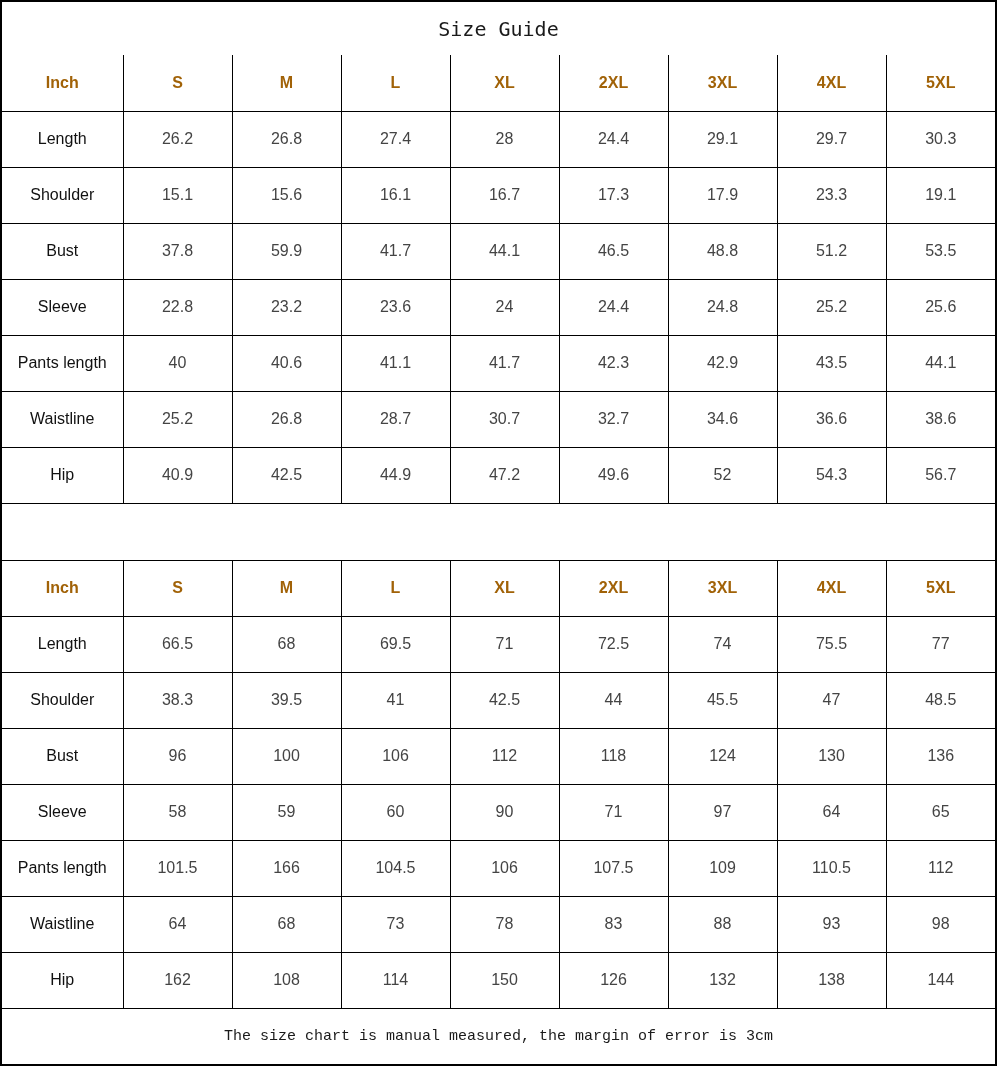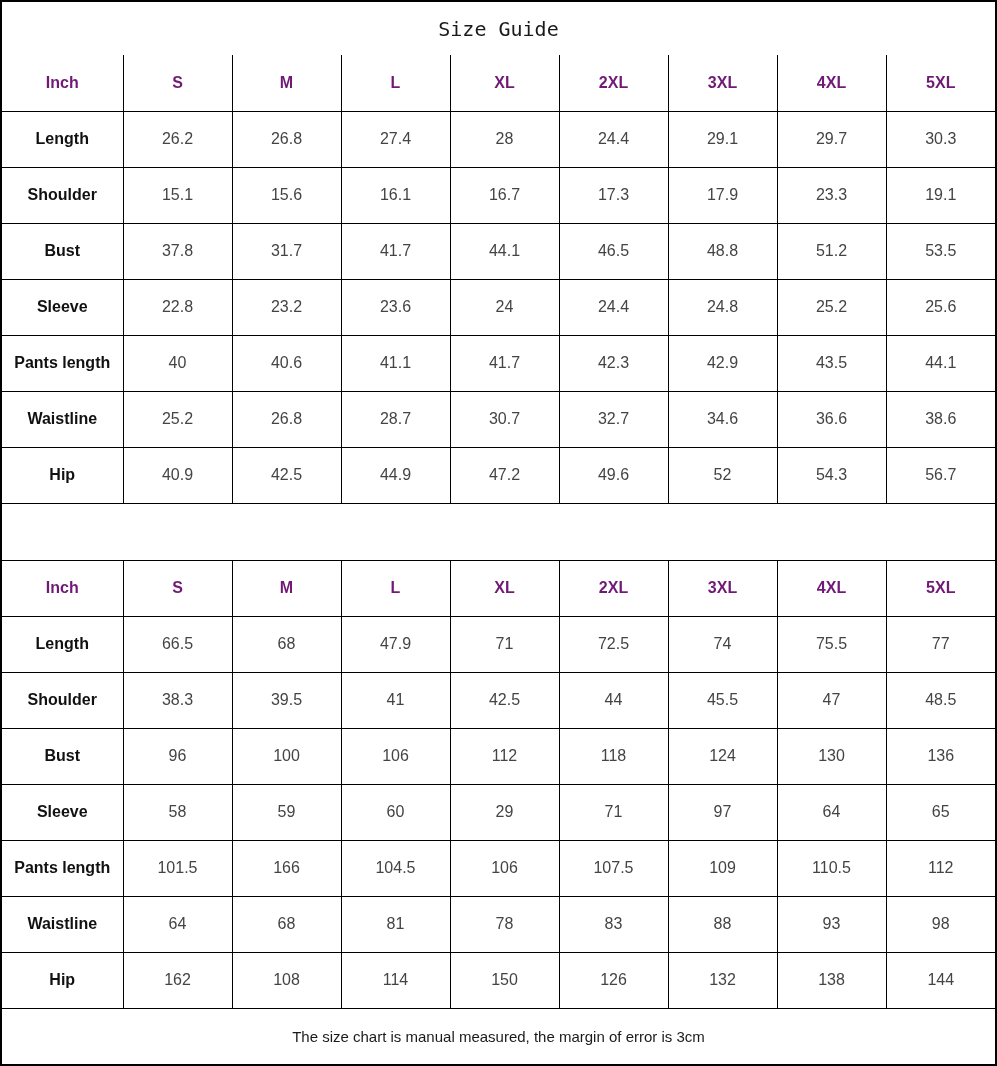--- a/index.html
+++ b/index.html
@@ -37,43 +37,43 @@
     vertical-align: middle;
     padding: 0;
   }
   .size-table tr > *:first-child { border-left: 0; width: 121px; }
   .size-table tr > *:last-child { border-right: 0; }
   .size-table thead tr { height: 56px; }
   .size-table tbody tr { height: 56px; }
   .size-table thead th {
     font-weight: bold;
     font-size: 16px;
-    color: #701a75;
+    color: #a16207;
   }
   .size-table tbody th {
-    font-weight: bold;
+    font-weight: normal;
     font-size: 16px;
     color: #111111;
   }
   .size-table tbody td {
     font-weight: normal;
     font-size: 16px;
     color: #444444;
   }
   .size-table:first-of-type thead tr > * { border-top: 0; }
   .gap-row {
     height: 56px;
     flex: 0 0 56px;
   }
   .footer-row {
     flex: 1;
     display: flex;
     align-items: center;
     justify-content: center;
-    font-family: Liberation Sans, sans-serif;
+    font-family: Liberation Mono, monospace;
     font-size: 15px;
     color: #1a1a1a;
   }
 </style>
 </head>
 <body>
 
 <div class="sheet">
 
   <div class="title-row">Size Guide</div>
@@ -111,21 +111,21 @@
           <td>16.1</td>
           <td>16.7</td>
           <td>17.3</td>
           <td>17.9</td>
           <td>23.3</td>
           <td>19.1</td>
         </tr>
         <tr>
           <th>Bust</th>
           <td>37.8</td>
-          <td>31.7</td>
+          <td>59.9</td>
           <td>41.7</td>
           <td>44.1</td>
           <td>46.5</td>
           <td>48.8</td>
           <td>51.2</td>
           <td>53.5</td>
         </tr>
         <tr>
           <th>Sleeve</th>
           <td>22.8</td>
@@ -187,21 +187,21 @@
           <th>3XL</th>
           <th>4XL</th>
           <th>5XL</th>
         </tr>
       </thead>
       <tbody>
         <tr>
           <th>Length</th>
           <td>66.5</td>
           <td>68</td>
-          <td>47.9</td>
+          <td>69.5</td>
           <td>71</td>
           <td>72.5</td>
           <td>74</td>
           <td>75.5</td>
           <td>77</td>
         </tr>
         <tr>
           <th>Shoulder</th>
           <td>38.3</td>
           <td>39.5</td>
@@ -221,42 +221,42 @@
           <td>118</td>
           <td>124</td>
           <td>130</td>
           <td>136</td>
         </tr>
         <tr>
           <th>Sleeve</th>
           <td>58</td>
           <td>59</td>
           <td>60</td>
-          <td>29</td>
+          <td>90</td>
           <td>71</td>
           <td>97</td>
           <td>64</td>
           <td>65</td>
         </tr>
         <tr>
           <th>Pants length</th>
           <td>101.5</td>
           <td>166</td>
           <td>104.5</td>
           <td>106</td>
           <td>107.5</td>
           <td>109</td>
           <td>110.5</td>
           <td>112</td>
         </tr>
         <tr>
           <th>Waistline</th>
           <td>64</td>
           <td>68</td>
-          <td>81</td>
+          <td>73</td>
           <td>78</td>
           <td>83</td>
           <td>88</td>
           <td>93</td>
           <td>98</td>
         </tr>
         <tr>
           <th>Hip</th>
           <td>162</td>
           <td>108</td>

